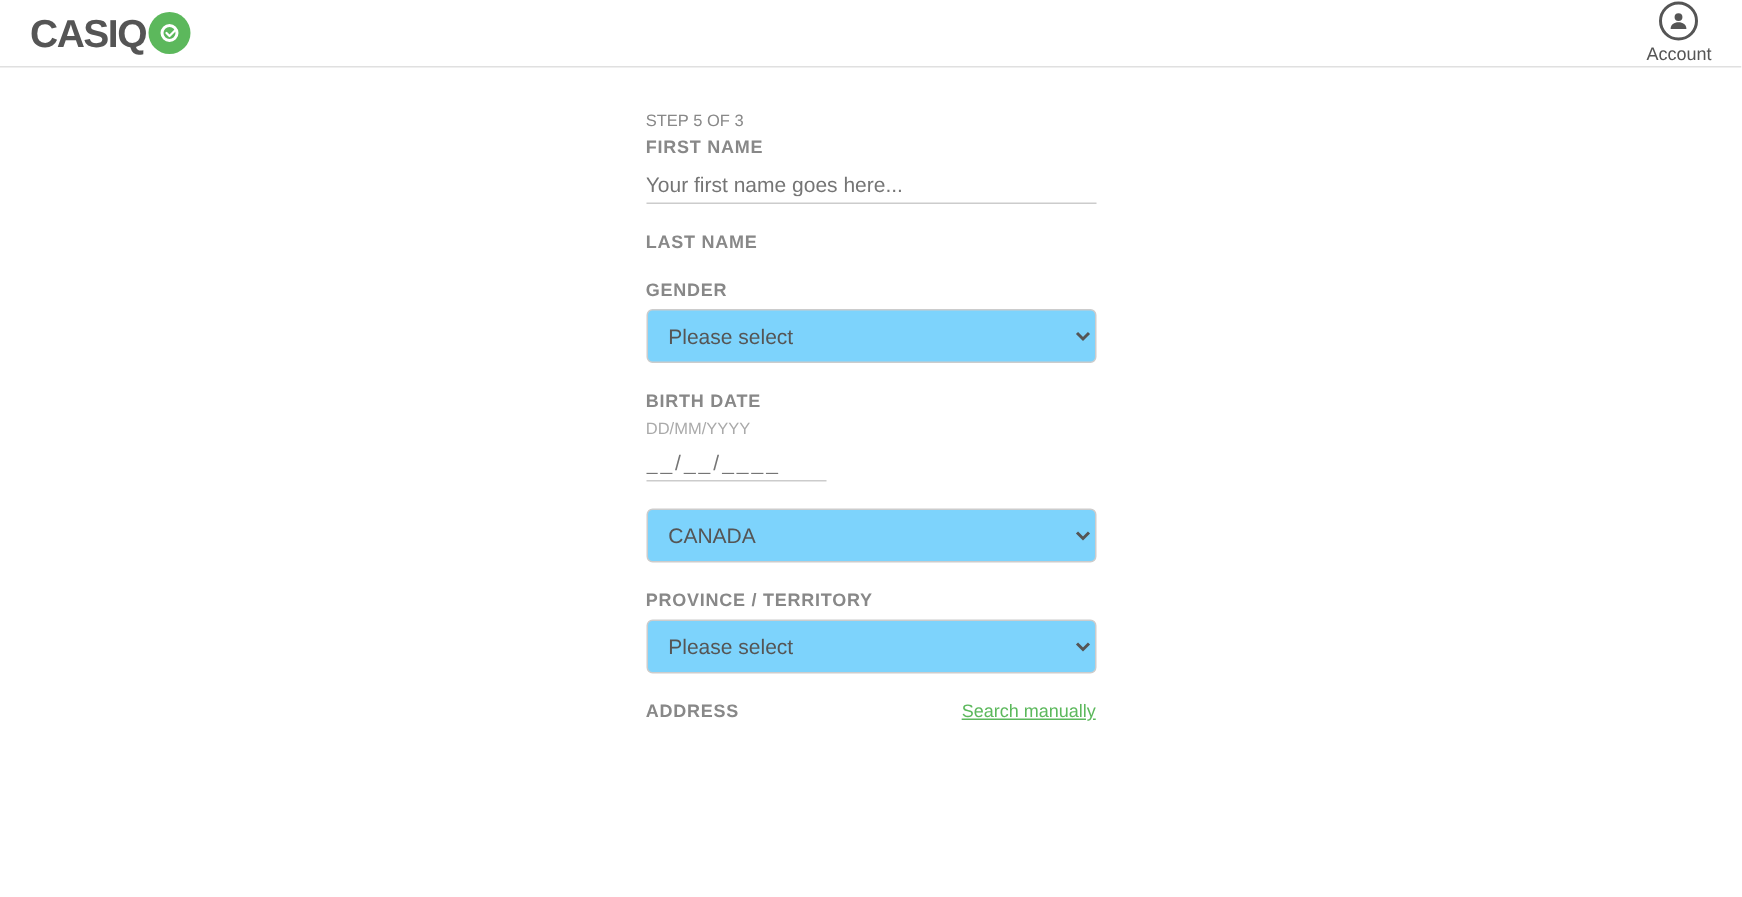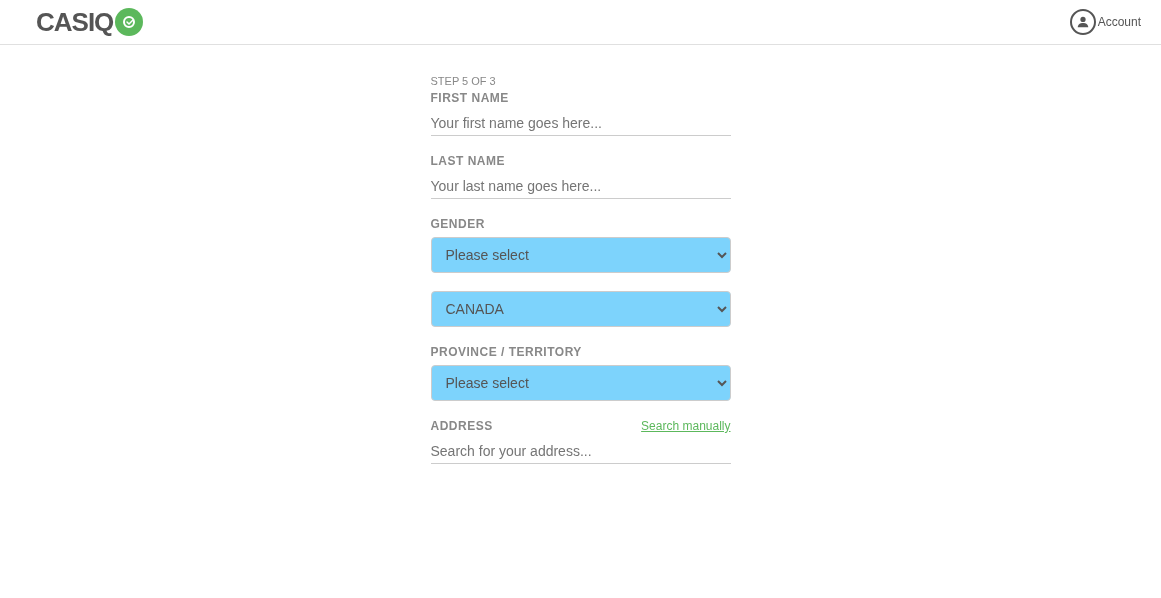--- a/index.html
+++ b/index.html
@@ -22,21 +22,20 @@
       justify-content: space-between;
       padding: 0 20px;
       height: 45px;
       border-bottom: 1px solid #e0e0e0;
       background: #fff;
     }
 
     .logo-container {
       display: flex;
       align-items: center;
-      margin-left: 16px;
     }
 
     .logo-text {
       font-size: 26px;
       font-weight: bold;
       color: #555;
       letter-spacing: -1px;
     }
 
     .logo-icon {
@@ -51,20 +50,21 @@
     }
 
     .logo-icon svg {
       width: 16px;
       height: 16px;
       fill: #fff;
     }
 
     .account-btn {
       display: flex;
+      flex-direction: column;
       align-items: center;
       cursor: pointer;
       color: #555;
       font-size: 12px;
       gap: 2px;
     }
 
     .account-icon {
       width: 26px;
       height: 26px;
@@ -216,33 +216,37 @@
 
     <p class="step-label">STEP 5 OF 3</p>
 
     <div class="field-group">
       <label class="field-label">FIRST NAME</label>
       <input class="field-input" type="text" placeholder="Your first name goes here..." style="">
     </div>
 
     <div class="field-group">
       <label class="field-label">LAST NAME</label>
-      <input class="field-input" type="text" placeholder="Your last name goes here..." style="">
     </div>
 
     <div class="field-group">
       <label class="field-label">GENDER</label>
       <select class="field-select">
         <option>Please select</option>
         <option>Male</option>
         <option>Female</option>
         <option>Other</option>
       </select>
     </div>
 
+    <div class="field-group">
+      <label class="field-label">BIRTH DATE</label>
+      <p class="birth-hint">DD/MM/YYYY</p>
+      <input class="birth-input" type="text" placeholder="__/__/____" style="">
+    </div>
 
     <div class="field-group">
       <select class="field-select">
         <option selected="">CANADA</option>
         <option>United States</option>
         <option>United Kingdom</option>
         <option>Australia</option>
       </select>
     </div>
 
@@ -255,17 +259,16 @@
         <option>British Columbia</option>
         <option>Alberta</option>
       </select>
     </div>
 
     <div class="field-group">
       <div class="address-header">
         <label class="field-label" style="margin-bottom:0;">ADDRESS</label>
         <span class="enter-manually">Search manually</span>
       </div>
-      <input class="address-input" type="text" placeholder="Search for your address..." style="">
     </div>
 
   </div>
 </main>
 
 </body></html>

